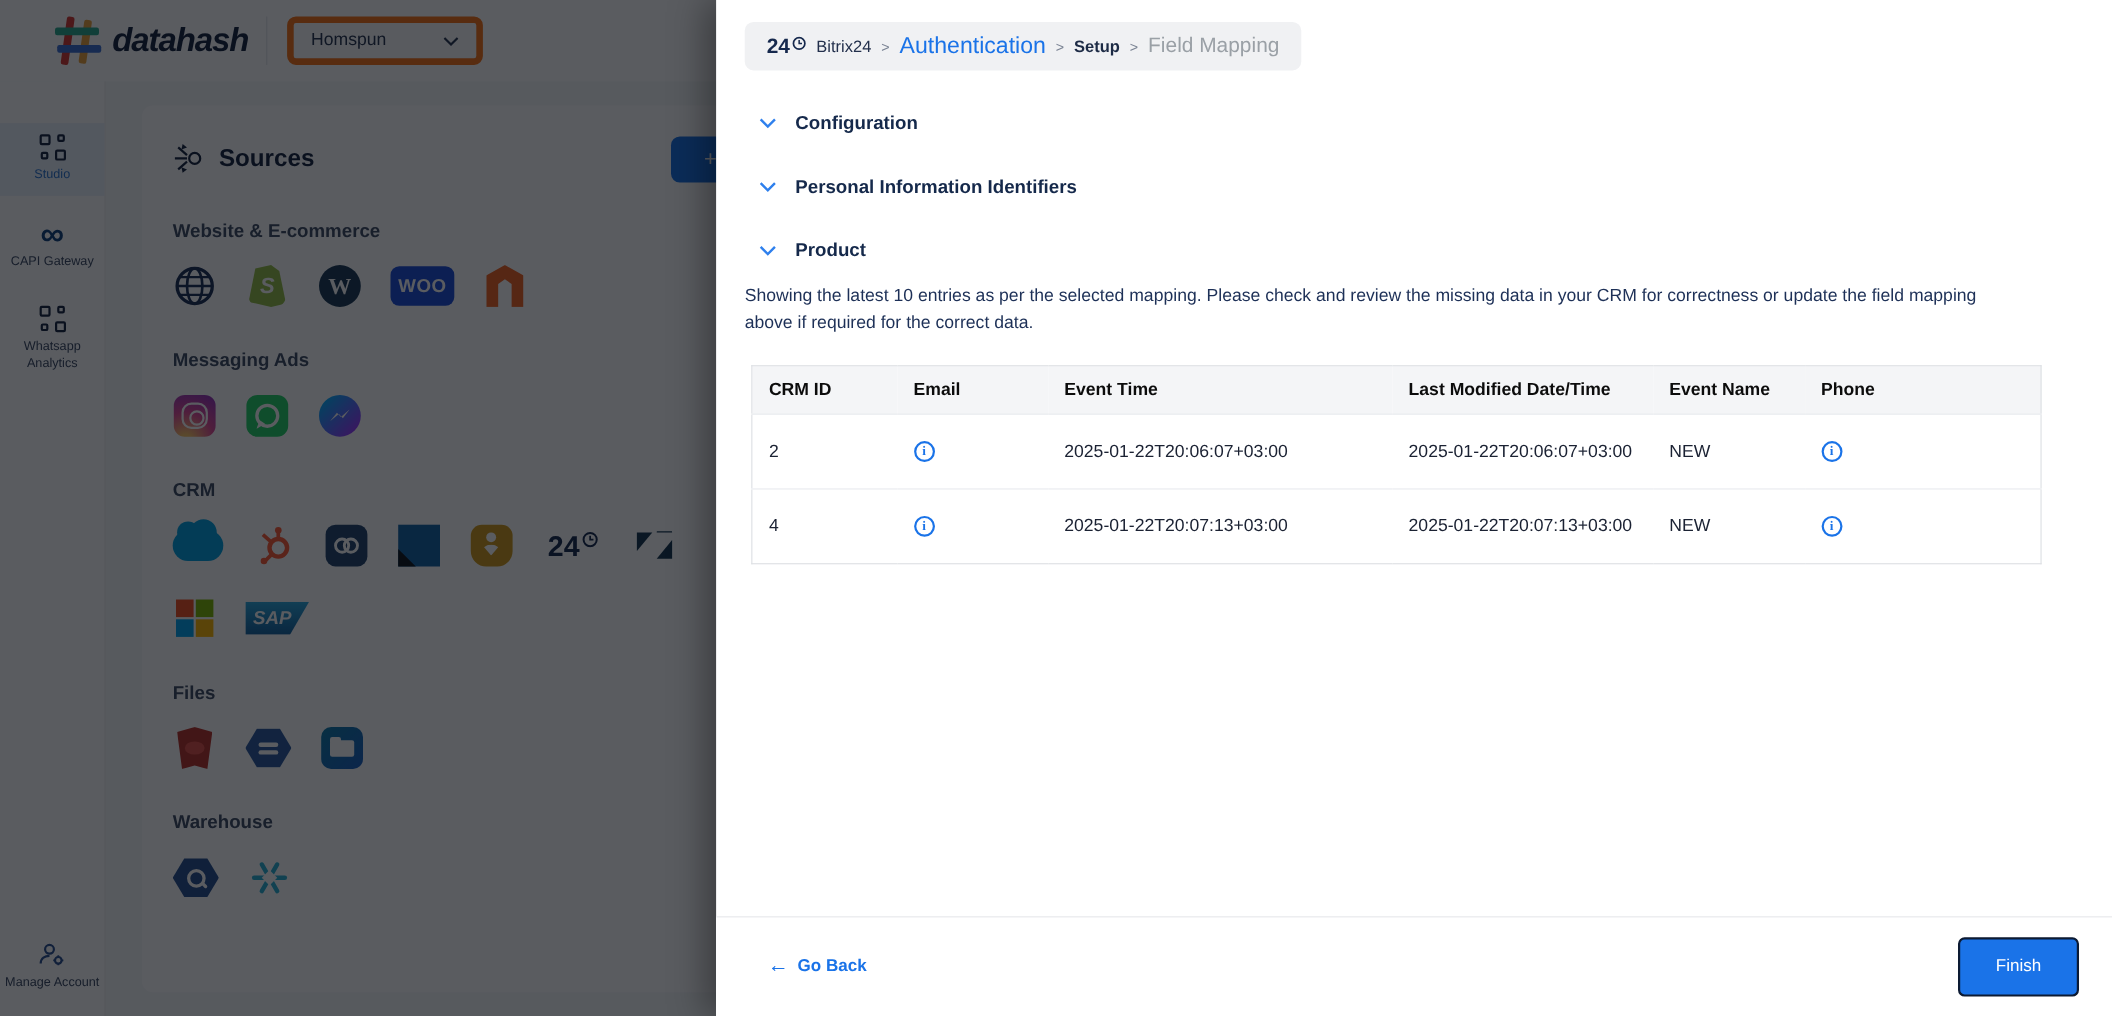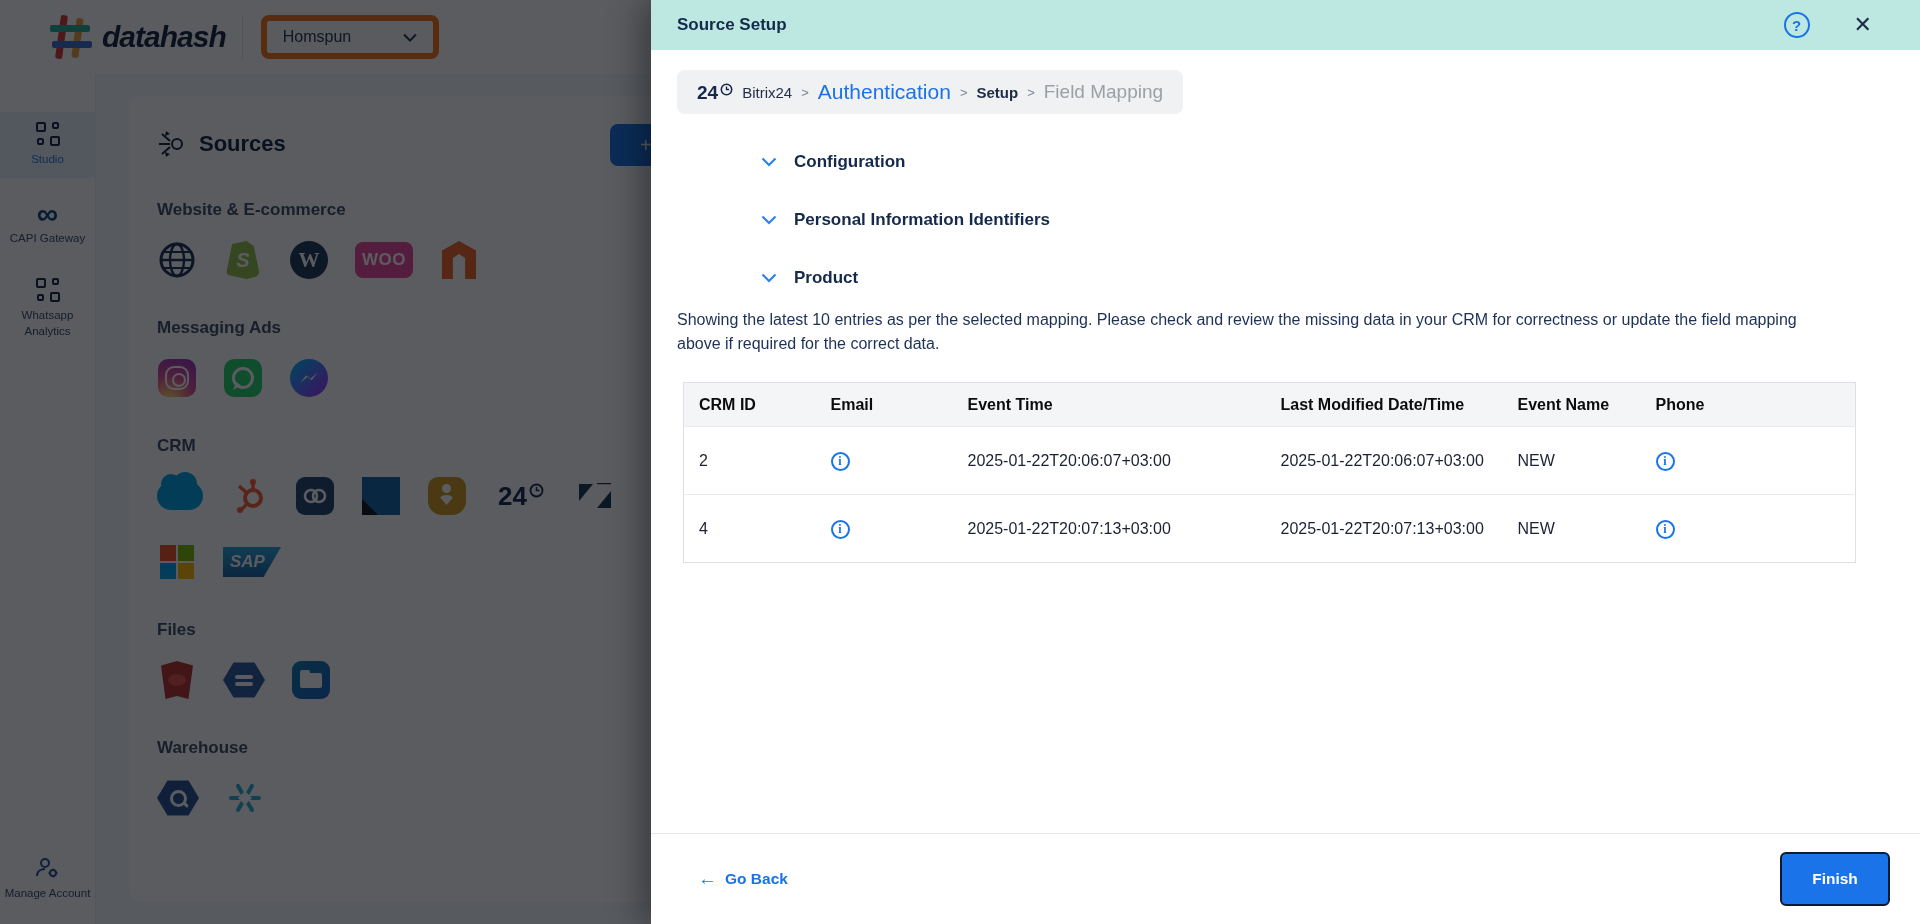--- a/index.html
+++ b/index.html
@@ -41,21 +41,21 @@
   .add-btn { position:absolute; left:453px; top:-2px; width:160px; height:42px; background:#1a73e8; color:#fff; font-size:15px; border:none; border-radius:8px; display:flex; align-items:center; justify-content:center; gap:10px; cursor:pointer; }
   .add-btn .plus { font-size:20px; font-weight:400; }
   .cat-label { font-size:17px; font-weight:700; color:#3f4c63; margin-top:38px; }
   .icon-row { display:flex; align-items:center; gap:26px; margin-top:20px; height:40px; }
   .tile { width:40px; height:40px; display:flex; align-items:center; justify-content:center; cursor:pointer; flex:0 0 auto; }
 
   
   .globe-svg, .src-svg { display:block; }
   .shopify { width:34px; height:38px; background:#95bf47; border-radius:8px 8px 10px 10px; clip-path:polygon(18% 8%, 60% 0, 82% 14%, 100% 92%, 60% 100%, 0 88%); display:flex; align-items:center; justify-content:center; color:#fff; font-weight:700; font-style:italic; font-size:20px; }
   .wordpress { width:38px; height:38px; border-radius:50%; background:#1b3a56; color:#fff; display:flex; align-items:center; justify-content:center; font-size:21px; font-weight:700; font-family:"Liberation Serif", serif; }
-  .woo { width:58px; height:36px; background:#ec4899; border-radius:8px; color:#fff; font-weight:800; font-size:17px; display:flex; align-items:center; justify-content:center; letter-spacing:0.5px; }
+  .woo { width:58px; height:36px; background:#1d4ed8; border-radius:8px; color:#fff; font-weight:800; font-size:17px; display:flex; align-items:center; justify-content:center; letter-spacing:0.5px; }
   .magento { width:34px; height:38px; background:#f26322; clip-path:polygon(50% 0, 100% 25%, 100% 100%, 68% 100%, 68% 45%, 50% 34%, 32% 45%, 32% 100%, 0 100%, 0 25%); }
   .instagram { width:38px; height:38px; border-radius:10px; background:radial-gradient(circle at 28% 110%, #fdc468 12%, #df4996 52%, #9b36b7 90%); position:relative; }
   .instagram::before { content:""; position:absolute; inset:7px; border:2.5px solid #fff; border-radius:9px; }
   .instagram::after { content:""; position:absolute; left:14px; top:14px; width:10px; height:10px; border:2.5px solid #fff; border-radius:50%; }
   .whatsapp { width:38px; height:38px; border-radius:10px; background:#25d366; position:relative; }
   .whatsapp::before { content:""; position:absolute; inset:8px; border:3px solid #fff; border-radius:50%; }
   .whatsapp::after { content:""; position:absolute; left:9px; bottom:7px; width:8px; height:8px; background:#fff; clip-path:polygon(0 100%, 100% 40%, 40% 0); }
   .messenger { width:38px; height:38px; border-radius:50%; background:linear-gradient(135deg,#00b2ff 10%,#a033ff 90%); position:relative; }
   .messenger::before { content:""; position:absolute; left:10px; top:13px; width:18px; height:11px; background:#fff; clip-path:polygon(0 100%, 35% 30%, 55% 65%, 100% 0, 65% 75%, 45% 40%); }
   .salesforce { width:46px; height:28px; background:#00a1e0; border-radius:14px; position:relative; }
@@ -102,35 +102,35 @@
   .close-icon { font-size:22px; color:#1d2b45; cursor:pointer; background:none; border:none; line-height:1; }
 
   .breadcrumb { margin:20px 0 0 26px; display:inline-flex; align-items:center; gap:9px; background:#f0f1f3; border-radius:8px; padding:10px 20px; }
   .bc-logo { display:flex; align-items:flex-start; gap:2px; font-size:19px; font-weight:800; color:#16294d; line-height:1; }
   .bc-source { font-size:15px; color:#23304c; }
   .bc-sep { font-size:13px; color:#7b8494; }
   .bc-link { font-size:21px; color:#1a73e8; cursor:pointer; }
   .bc-current { font-size:15px; font-weight:700; color:#1d2b45; }
   .bc-disabled { font-size:19px; color:#9aa0a6; }
 
-  .section-row { display:flex; align-items:center; gap:17px; padding-left:62px; margin-top:38px; cursor:pointer;margin-left:48px; }
+  .section-row { display:flex; align-items:center; gap:17px; padding-left:39px; margin-top:38px; cursor:pointer; }
   .section-row:first-of-type { margin-top:40px; }
   .section-title { font-size:17px; font-weight:700; color:#15294b; }
 
   .note { margin:20px 0 0 26px; width:1160px; font-size:16px; line-height:24px; color:#1d3057; }
 
   .map-table { position:relative; margin:26px 0 0 32px; width:1172px; border:1px solid #dcdfe3; border-collapse:collapse; table-layout:fixed; }
   .map-table th { background:#f4f5f7; height:44px; text-align:left; font-size:16px; font-weight:700; color:#0c0c0c; padding-left:15px; }
   .map-table td { height:68px; font-size:16px; color:#1b2233; padding-left:15px; border-top:1px solid #e8eaee; background:#fff; }
   .info-icon { display:inline-flex; width:19px; height:19px; border:2px solid #1a73e8; border-radius:50%; color:#1a73e8; font-size:12px; font-weight:700; align-items:center; justify-content:center; font-family:"Liberation Serif", serif; cursor:pointer; }
 
   .modal-footer { position:absolute; left:0; bottom:0; width:100%; height:91px; border-top:1px solid #e5e7ea; display:flex; align-items:center; padding:0 30px 0 47px; background:#fff; }
   .go-back { display:flex; align-items:center; gap:8px; color:#1a73e8; font-size:15.5px; font-weight:700; cursor:pointer; background:none; border:none; }
   .go-back .arrow { font-size:19px; font-weight:400; }
-  .finish-btn { margin-left:auto; width:110px; height:54px; background:#1a73e8; border:2px solid #0c1a33; border-radius:6px; color:#fff; font-size:15.5px; font-weight:700; cursor:pointer; }
+  .finish-btn { margin-left:auto; width:110px; height:54px; background:#1a73e8; border:2px solid #0c1a33; border-radius:6px; color:#fff; font-size:15.5px; font-weight:400; cursor:pointer; }
 </style>
 </head>
 <body>
 
 <div class="app">
 
   <div class="topbar">
     <div class="logo">
       <div class="hashmark">
           <i class="v1"></i>
@@ -329,27 +329,20 @@
             <i></i>
           </div>
         </div>
     </div>
   </div>
 </div>
 
 <div class="overlay"></div>
 
 <div class="modal">
-  <div class="modal-header">
-    <div class="modal-title">Source Setup</div>
-    <div class="header-actions">
-      <button class="help-icon">?</button>
-      <button class="close-icon">✕</button>
-    </div>
-  </div>
 
   <div class="breadcrumb">
     <div class="bc-logo">
       <span>24</span>
       <svg width="13" height="13" viewBox="0 0 15 15">
           <circle cx="7.5" cy="7.5" r="6" fill="none" stroke="#16294d" stroke-width="1.8"></circle>
           <polyline points="7.5,4 7.5,7.5 10.5,7.5" fill="none" stroke="#16294d" stroke-width="1.6"></polyline>
         </svg>
     </div>
     <span class="bc-source">Bitrix24</span>

